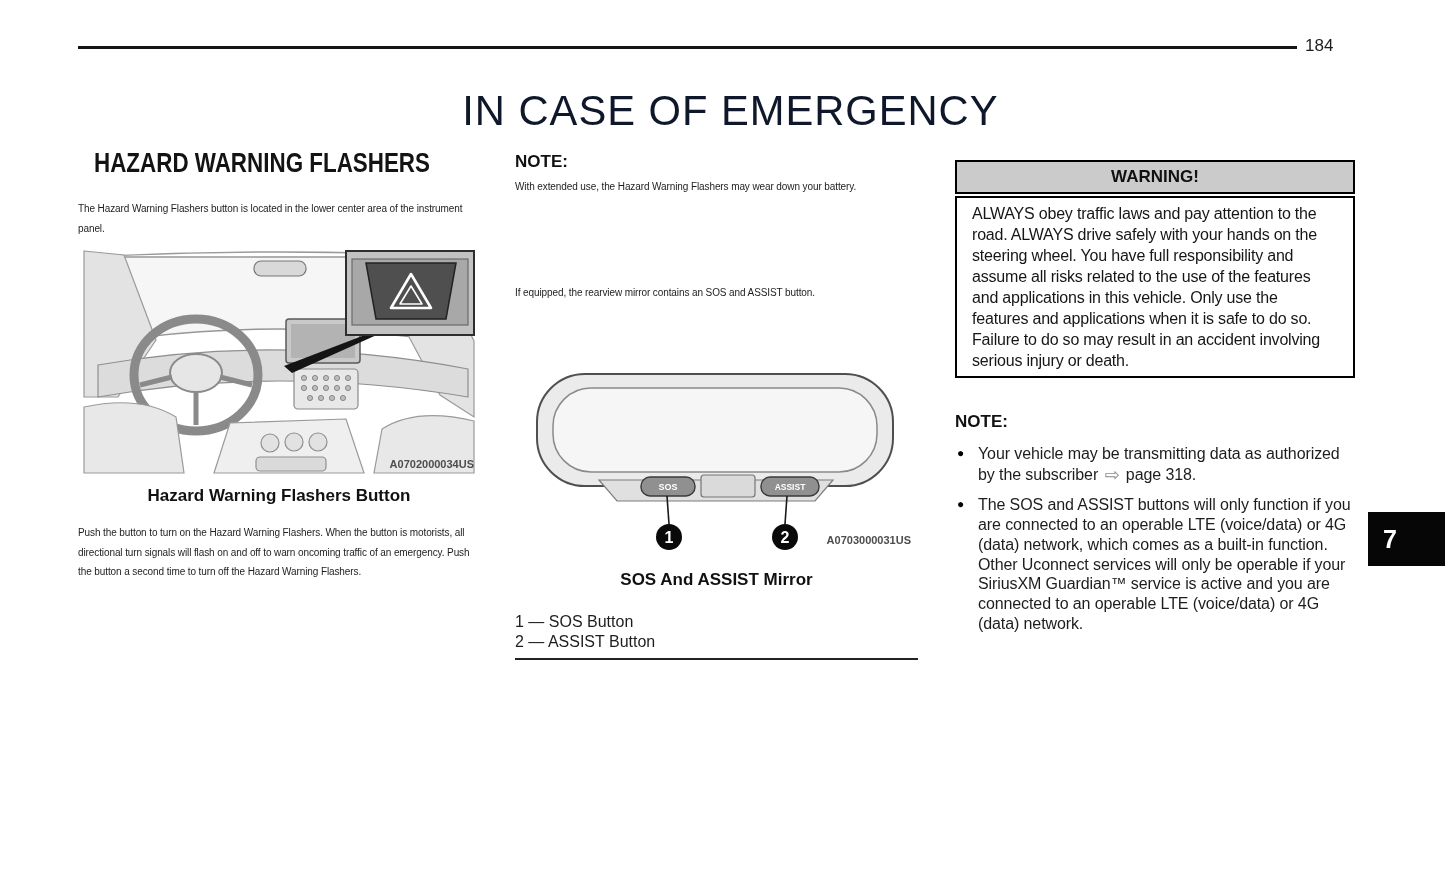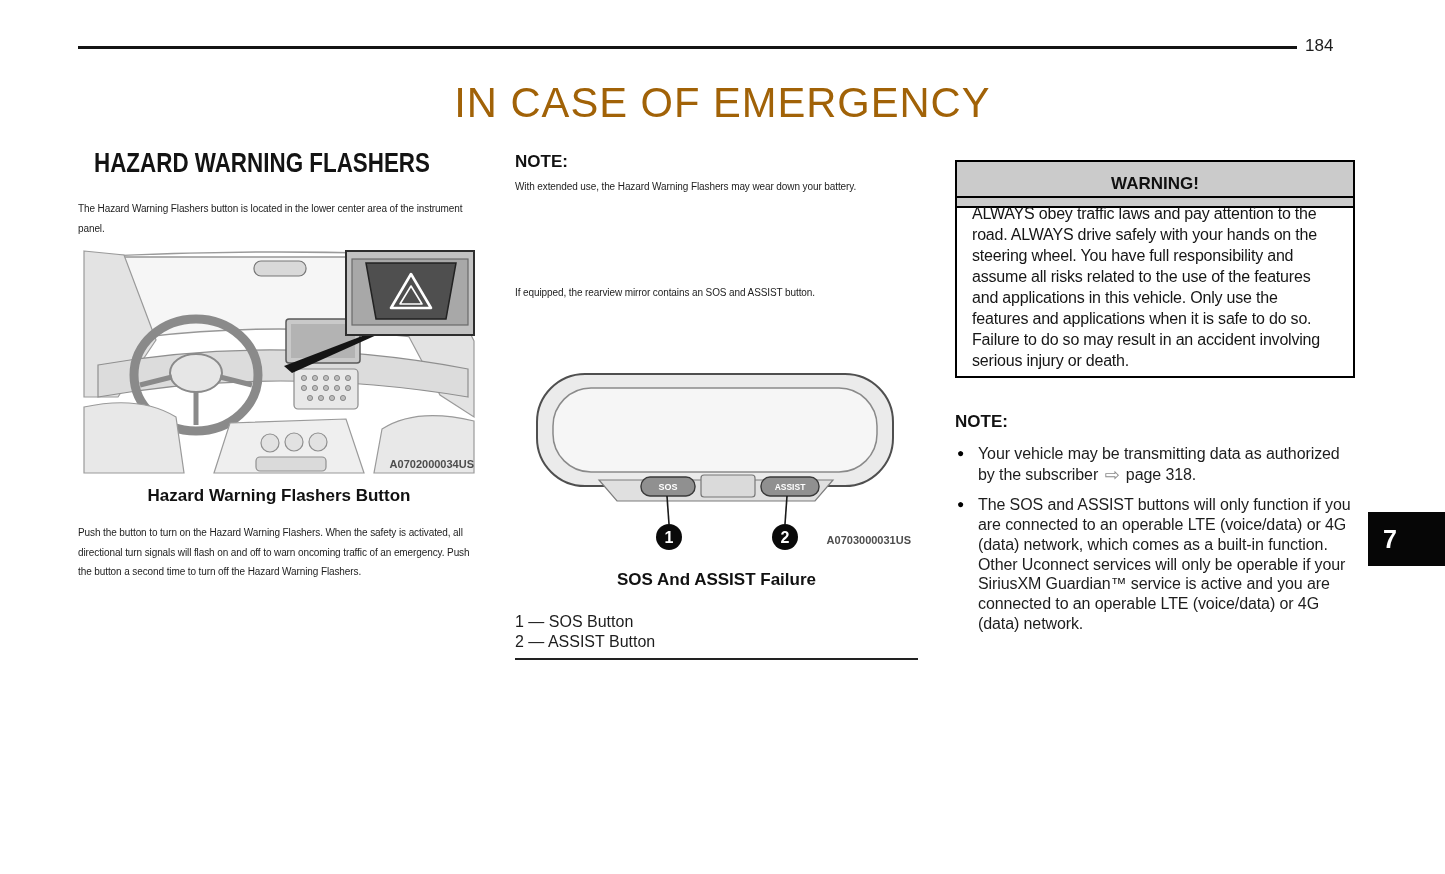--- a/index.html
+++ b/index.html
@@ -4,38 +4,38 @@
 <style>
   html,body{margin:0;padding:0;}
   body{
     width:1445px;height:874px;background:#ffffff;position:relative;
     font-family:"Liberation Sans","DejaVu Sans",sans-serif;color:#1d1d1d;
     overflow:hidden;
   }
   .page{position:absolute;inset:0;}
   .top-rule{position:absolute;left:78px;top:46px;width:1219px;height:3px;background:#141414;}
   .page-number{position:absolute;left:1305px;top:36px;width:60px;font-size:17px;color:#1d1d1d;}
-  .page-title{position:absolute;left:78px;top:74px;width:1280px;margin:4px;text-align:center;
-    font-size:43px;font-weight:400;color:#a16207;letter-spacing:1px;}
+  .page-title{position:absolute;left:78px;top:74px;width:1280px;margin:12px;text-align:center;
+    font-size:43px;font-weight:400;color:#0f172a;letter-spacing:1px;}
   .title-inner{display:inline-block;transform:scaleX(0.97);transform-origin:50% 50%;white-space:nowrap;}
 
   .col{position:absolute;top:0;height:874px;}
   .col-left{left:78px;width:402px;}
   .col-mid{left:515px;width:403px;}
   .col-right{left:955px;width:400px;}
   .abs{position:absolute;left:0;right:0;margin:0;}
 
   .h-sec{font-size:28px;font-weight:700;color:#131313;line-height:1.1;margin-left:16px;}
   .h-cond{display:inline-block;transform:scaleX(0.8);transform-origin:0 50%;white-space:nowrap;}
   .body-text{font-size:10px;line-height:19.5px;letter-spacing:-0.1px;color:#1d1d1d;}
   .fig-caption{font-size:17px;font-weight:700;text-align:center;color:#111;}
   .note-label{font-size:17px;font-weight:700;color:#111;}
 
   .warn-head{border:2px solid #000;background:#cbcbcb;text-align:center;
-    font-size:17px;font-weight:700;color:#111;padding:12px 0;}
+    font-size:17px;font-weight:700;color:#111;padding:5px 0;}
   .warn-body{border:2px solid #000;padding:5px 15px;font-size:16px;line-height:21px;
     letter-spacing:-0.2px;color:#161616;}
 
   ul.legend{list-style:none;padding:0;margin:0;font-size:16px;line-height:19.5px;}
   .mid-rule{position:absolute;left:0;width:403px;height:2px;background:#222;}
 
   ul.note-bullets{list-style:none;padding:0;margin:0;font-size:16px;line-height:19.7px;letter-spacing:-0.1px;}
   ul.note-bullets li{position:relative;padding-left:23px;margin-bottom:11px;}
   ul.note-bullets li .dot{position:absolute;left:2px;top:0;font-size:12px;color:#000;}
   .page-ref{white-space:nowrap;}
@@ -125,21 +125,21 @@
             <polygon points="333,29 353,63 313,63" fill="none" stroke="#ffffff" stroke-width="2.6" stroke-linejoin="round"></polygon>
             <polygon points="333,41 344,59 322,59" fill="none" stroke="#ffffff" stroke-width="1.6" stroke-linejoin="round"></polygon>
           </g>
         </g>
         <text x="396" y="223" text-anchor="end" font-size="11" font-weight="bold" fill="#4d4d4d">A0702000034US</text>
       </svg>
     </figure>
 
     <div class="abs fig-caption" style="top:486px;">Hazard Warning Flashers Button</div>
 
-    <p class="abs body-text" style="top:523px;">Push the button to turn on the Hazard Warning Flashers. When the safety is activated, all directional turn signals will flash on and off to warn oncoming traffic of an emergency. Push the button a second time to turn off the Hazard Warning Flashers.</p>
+    <p class="abs body-text" style="top:523px;">Push the button to turn on the Hazard Warning Flashers. When the button is motorists, all directional turn signals will flash on and off to warn oncoming traffic of an emergency. Push the button a second time to turn off the Hazard Warning Flashers.</p>
   </section>
 
   <section class="col col-mid">
     <div class="abs note-label" style="top:152px;">NOTE:</div>
     <p class="abs body-text" style="top:177px;">With extended use, the Hazard Warning Flashers may wear down your battery.</p>
 
 
     <p class="abs body-text" style="top:283px;">If equipped, the rearview mirror contains an SOS and ASSIST button.</p>
 
     <figure class="abs" style="top:338px;height:228px;">
@@ -171,21 +171,21 @@
           <text x="154" y="205" text-anchor="middle" font-size="16" font-weight="bold" fill="#ffffff">1</text>
         </g>
         <g>
           <circle cx="270" cy="199" r="13" fill="#0a0a0a"></circle>
           <text x="270" y="205" text-anchor="middle" font-size="16" font-weight="bold" fill="#ffffff">2</text>
         </g>
         <text x="396" y="206" text-anchor="end" font-size="11" font-weight="bold" fill="#4d4d4d">A0703000031US</text>
       </svg>
     </figure>
 
-    <div class="abs fig-caption" style="top:570px;">SOS And ASSIST Failure</div>
+    <div class="abs fig-caption" style="top:570px;">SOS And ASSIST Mirror</div>
 
     <ul class="abs legend" style="top:612px;">
       <li>1 — SOS Button</li>
       <li>2 — ASSIST Button</li>
     </ul>
 
     <div class="mid-rule" style="top:658px;"></div>
   </section>
 
   <section class="col col-right">

